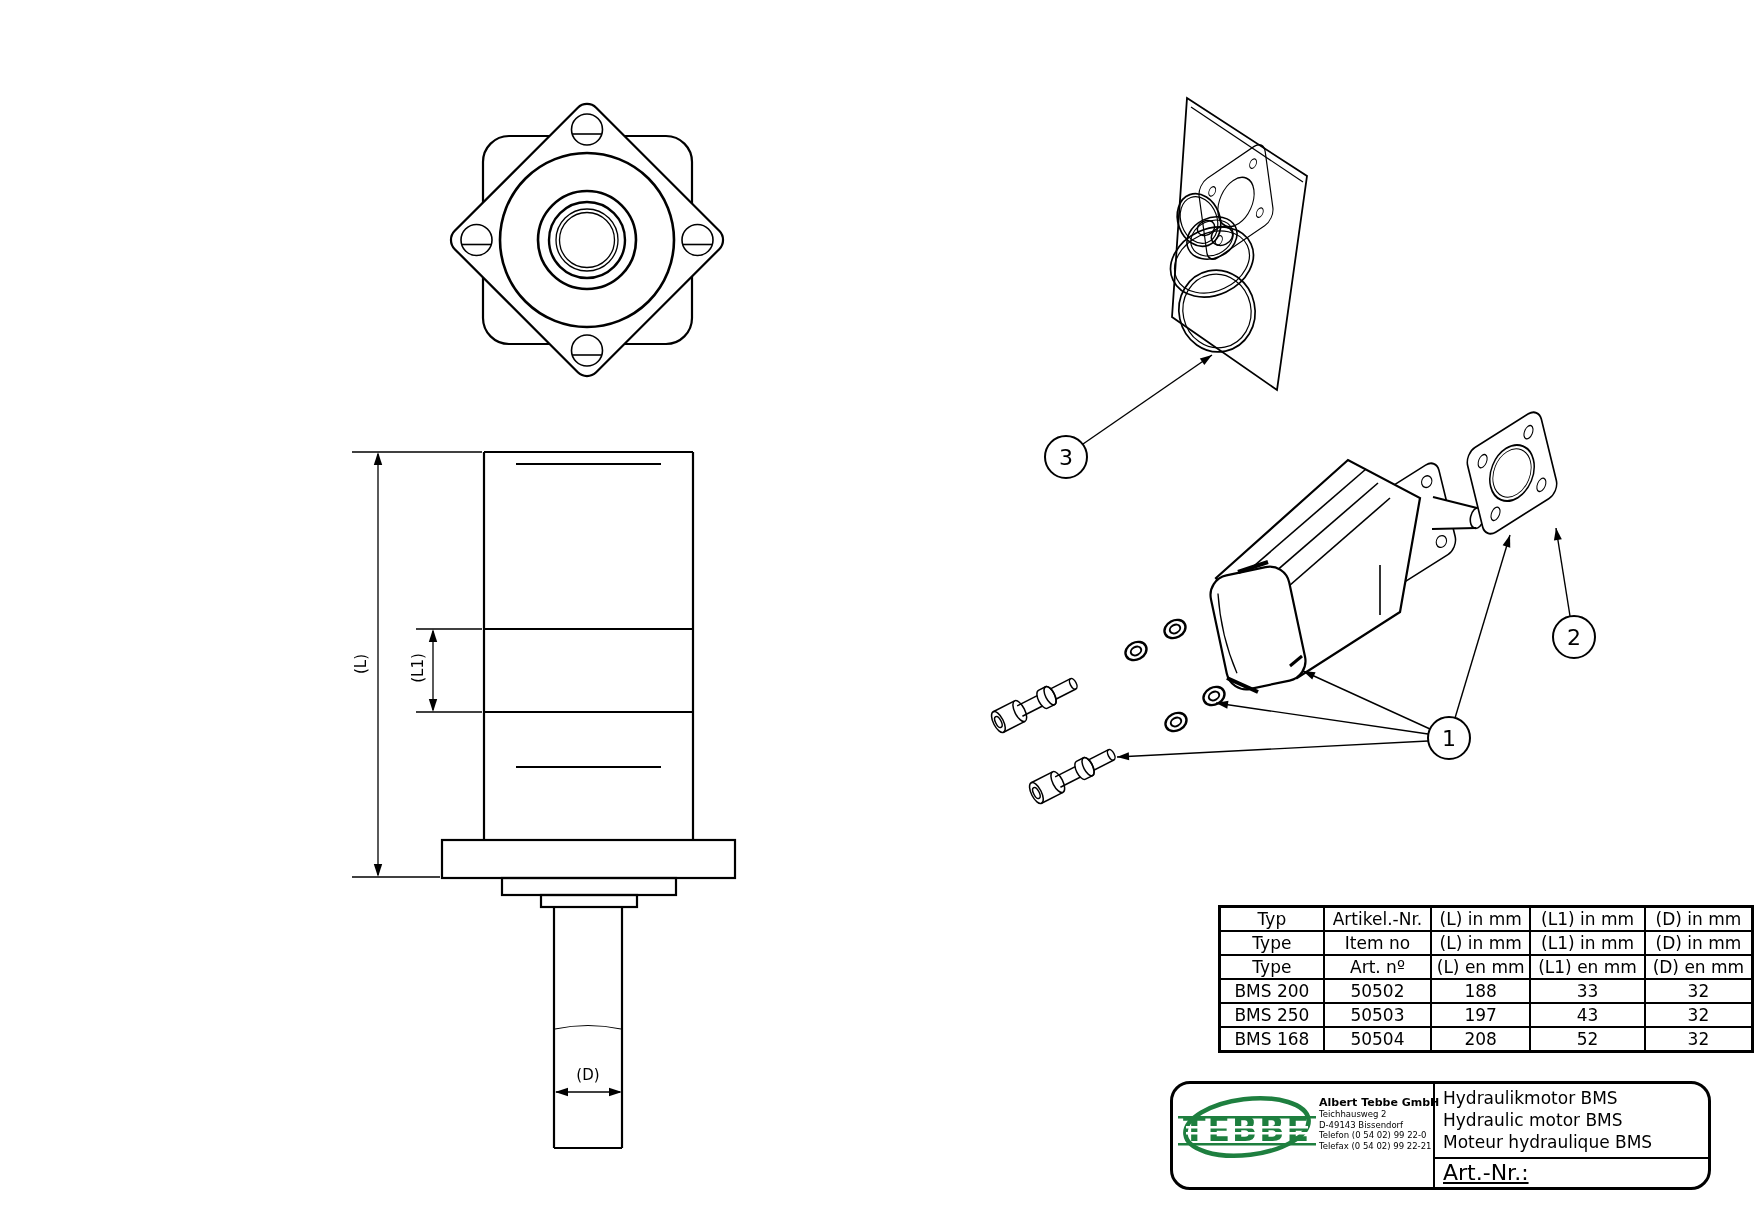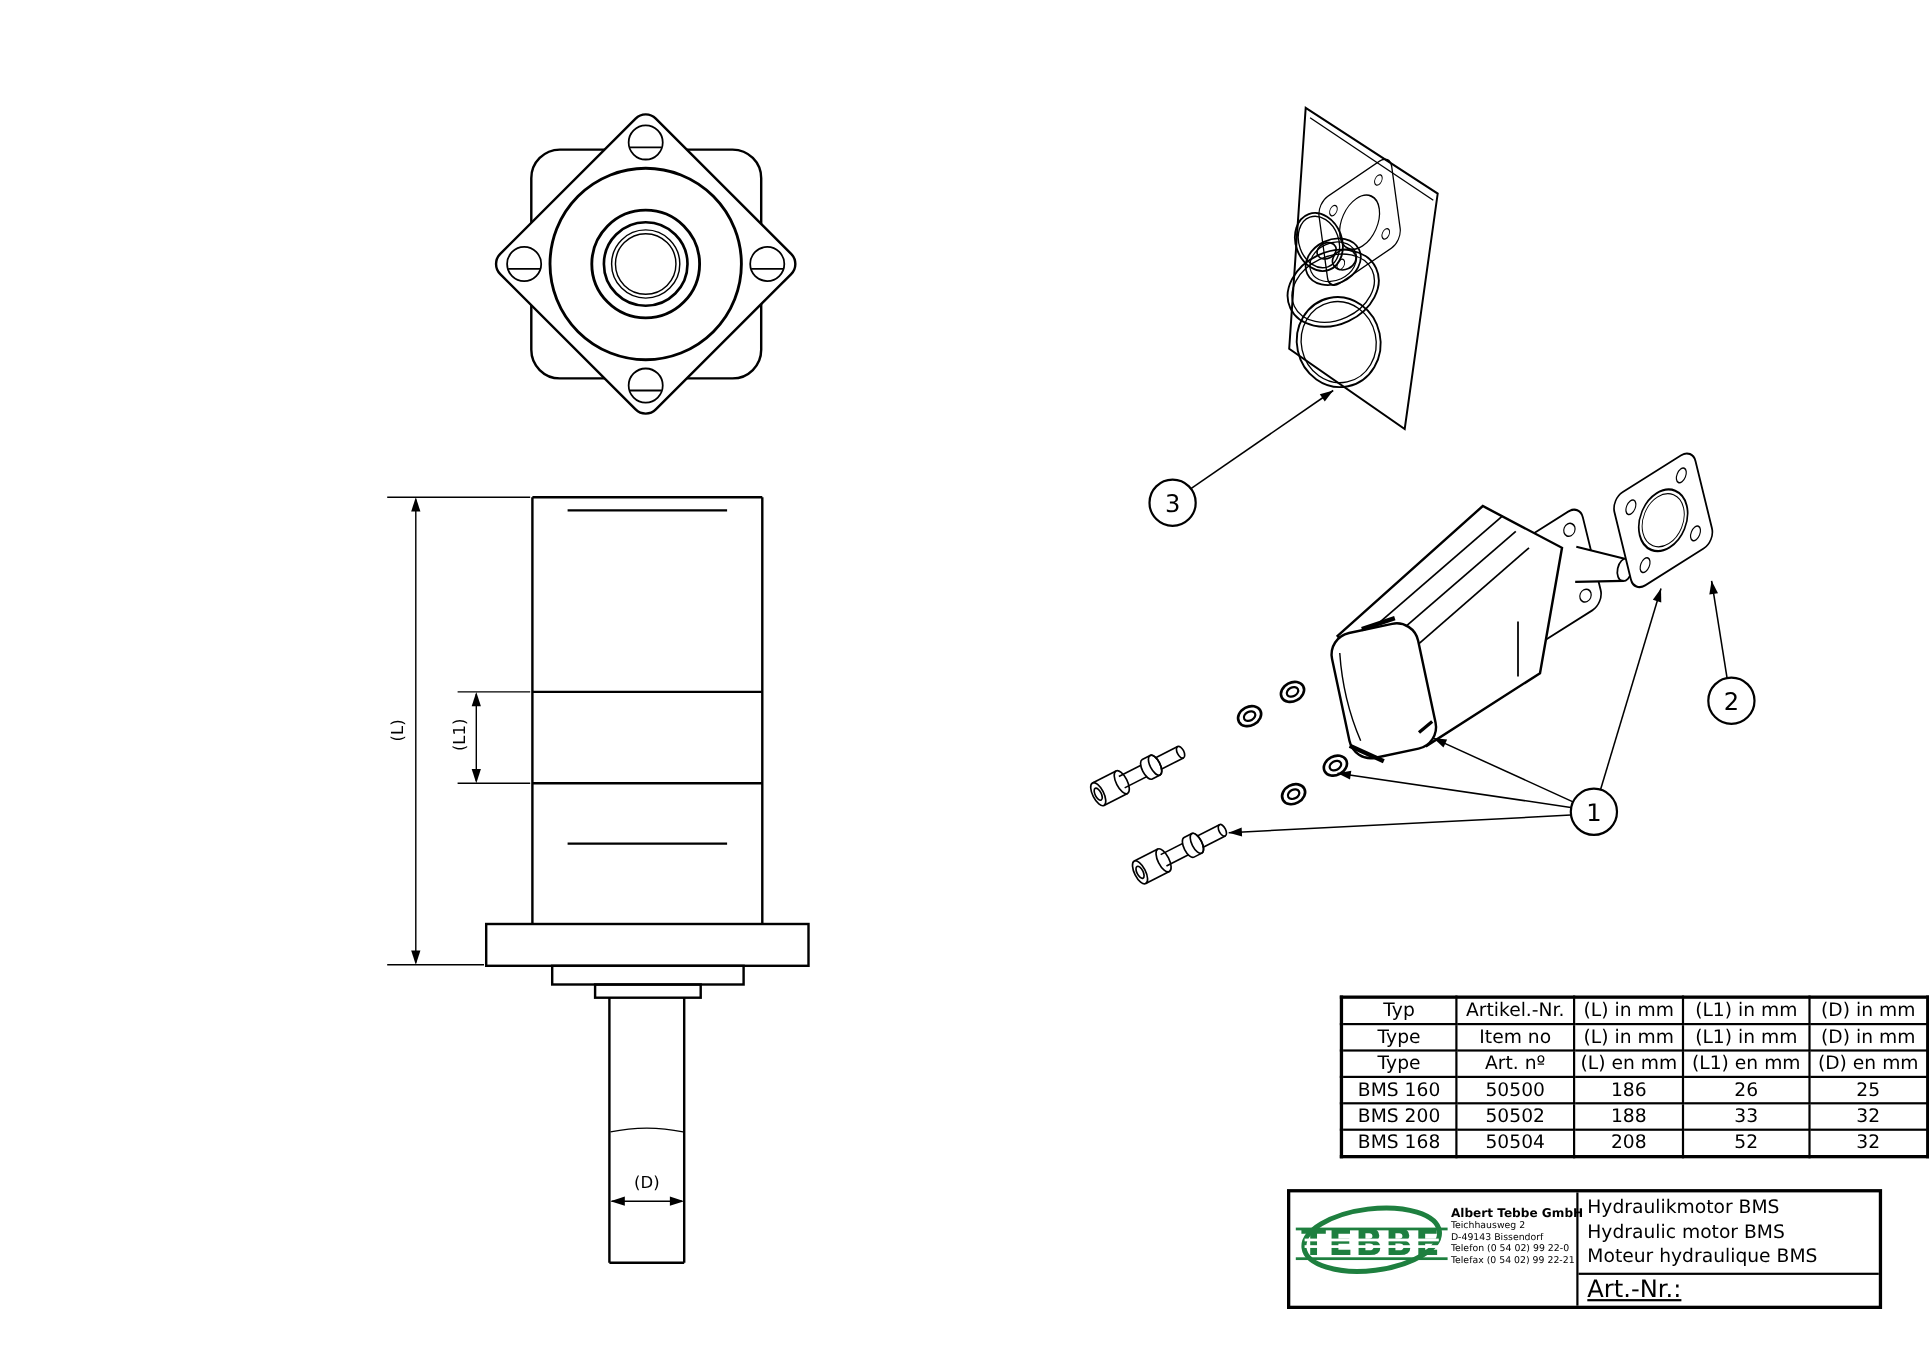--- a/index.html
+++ b/index.html
@@ -276,45 +276,45 @@
         <td>(D) in mm</td>
       </tr>
       <tr>
         <td>Type</td>
         <td>Art. nº</td>
         <td>(L) en mm</td>
         <td>(L1) en mm</td>
         <td>(D) en mm</td>
       </tr>
       <tr>
-        <td>BMS 160</td>
-        <td>50500</td>
-        <td>186</td>
-        <td>26</td>
-        <td>25</td>
-      </tr>
-      <tr>
         <td>BMS 200</td>
         <td>50502</td>
         <td>188</td>
         <td>33</td>
         <td>32</td>
       </tr>
       <tr>
+        <td>BMS 250</td>
+        <td>50503</td>
+        <td>197</td>
+        <td>43</td>
+        <td>32</td>
+      </tr>
+      <tr>
         <td>BMS 168</td>
         <td>50504</td>
         <td>208</td>
         <td>52</td>
         <td>32</td>
       </tr>
     </tbody>
   </table>
 </div>
 
-<div class="overlay tblock" style="left:1170px;top:1081px;width:535px;height:103px;">
+<div class="overlay tblock" style="left:1170px;top:1081px;width:535px;height:103px;border-radius:20px;">
   <div class="left-cell">
 
     <div class="company">
       <div class="c-name">Albert Tebbe GmbH</div>
       <div class="c-line">Teichhausweg 2</div>
       <div class="c-line">D-49143 Bissendorf</div>
       <div class="c-line">Telefon (0 54 02) 99 22-0</div>
       <div class="c-line">Telefax (0 54 02) 99 22-21</div>
     </div>
   </div>

